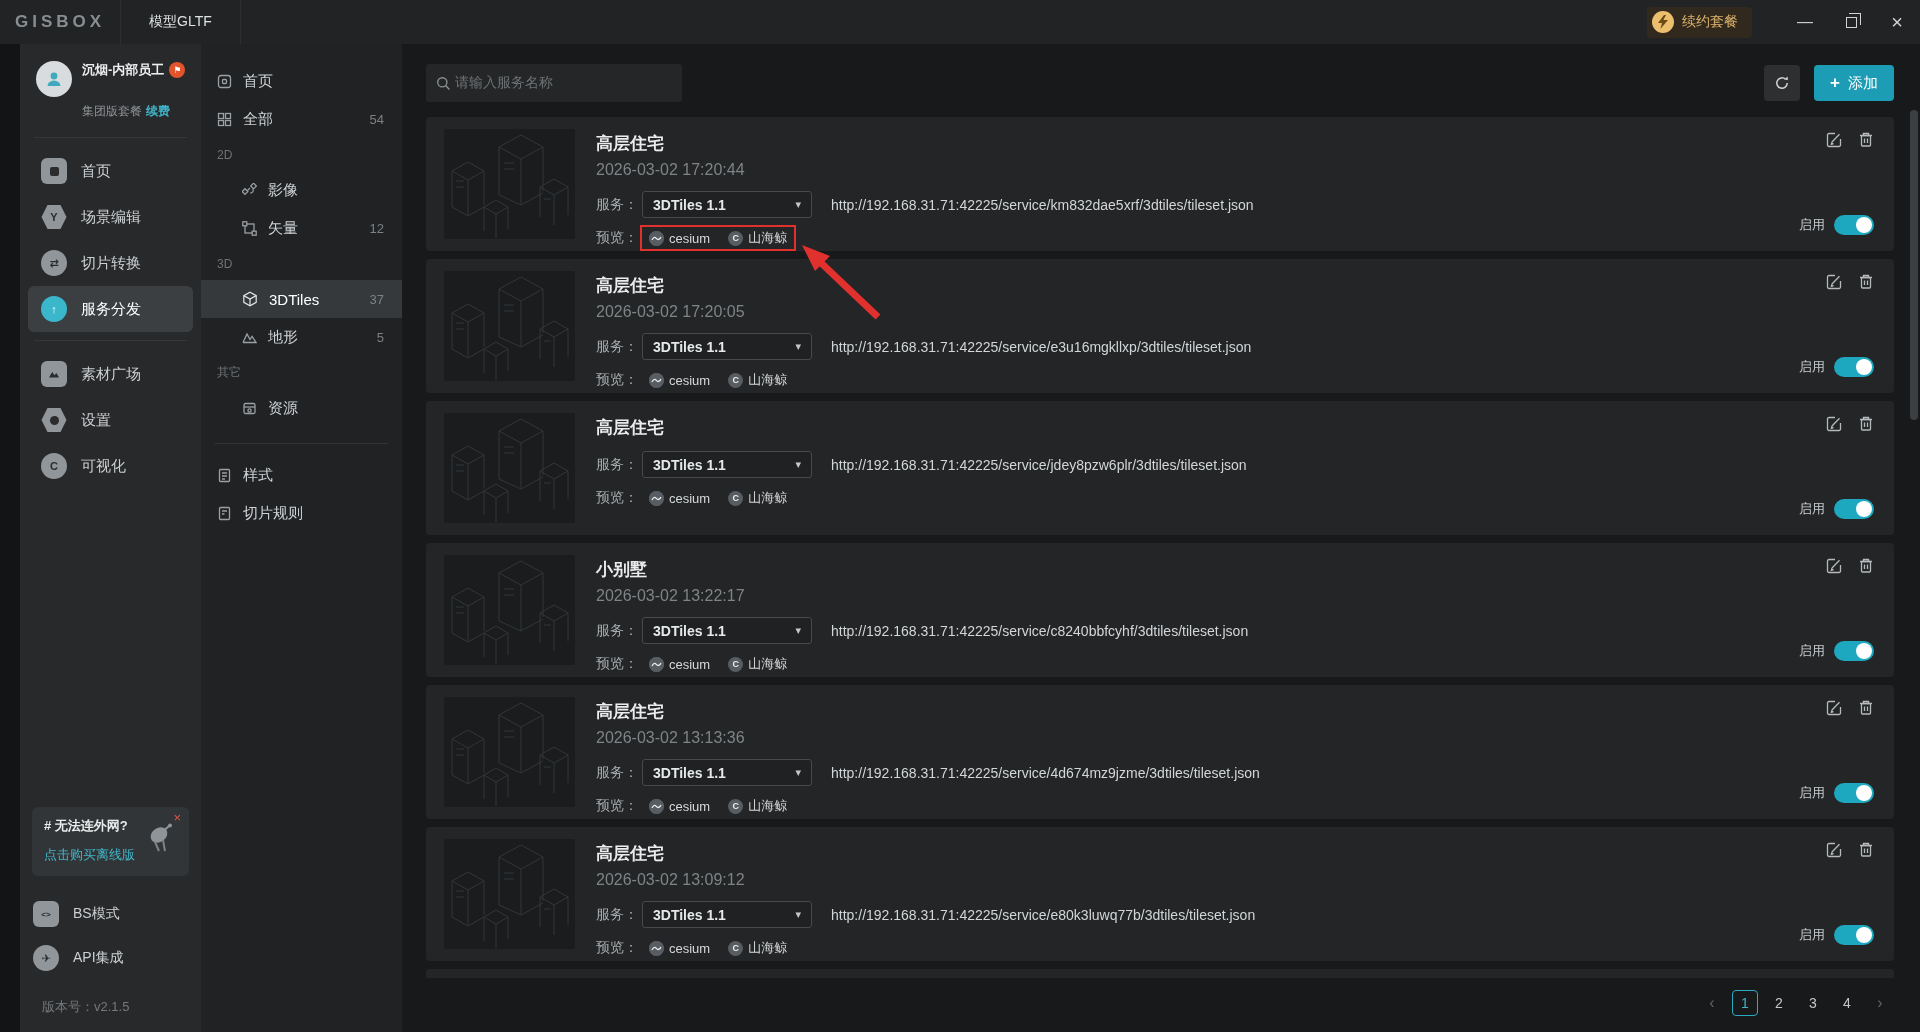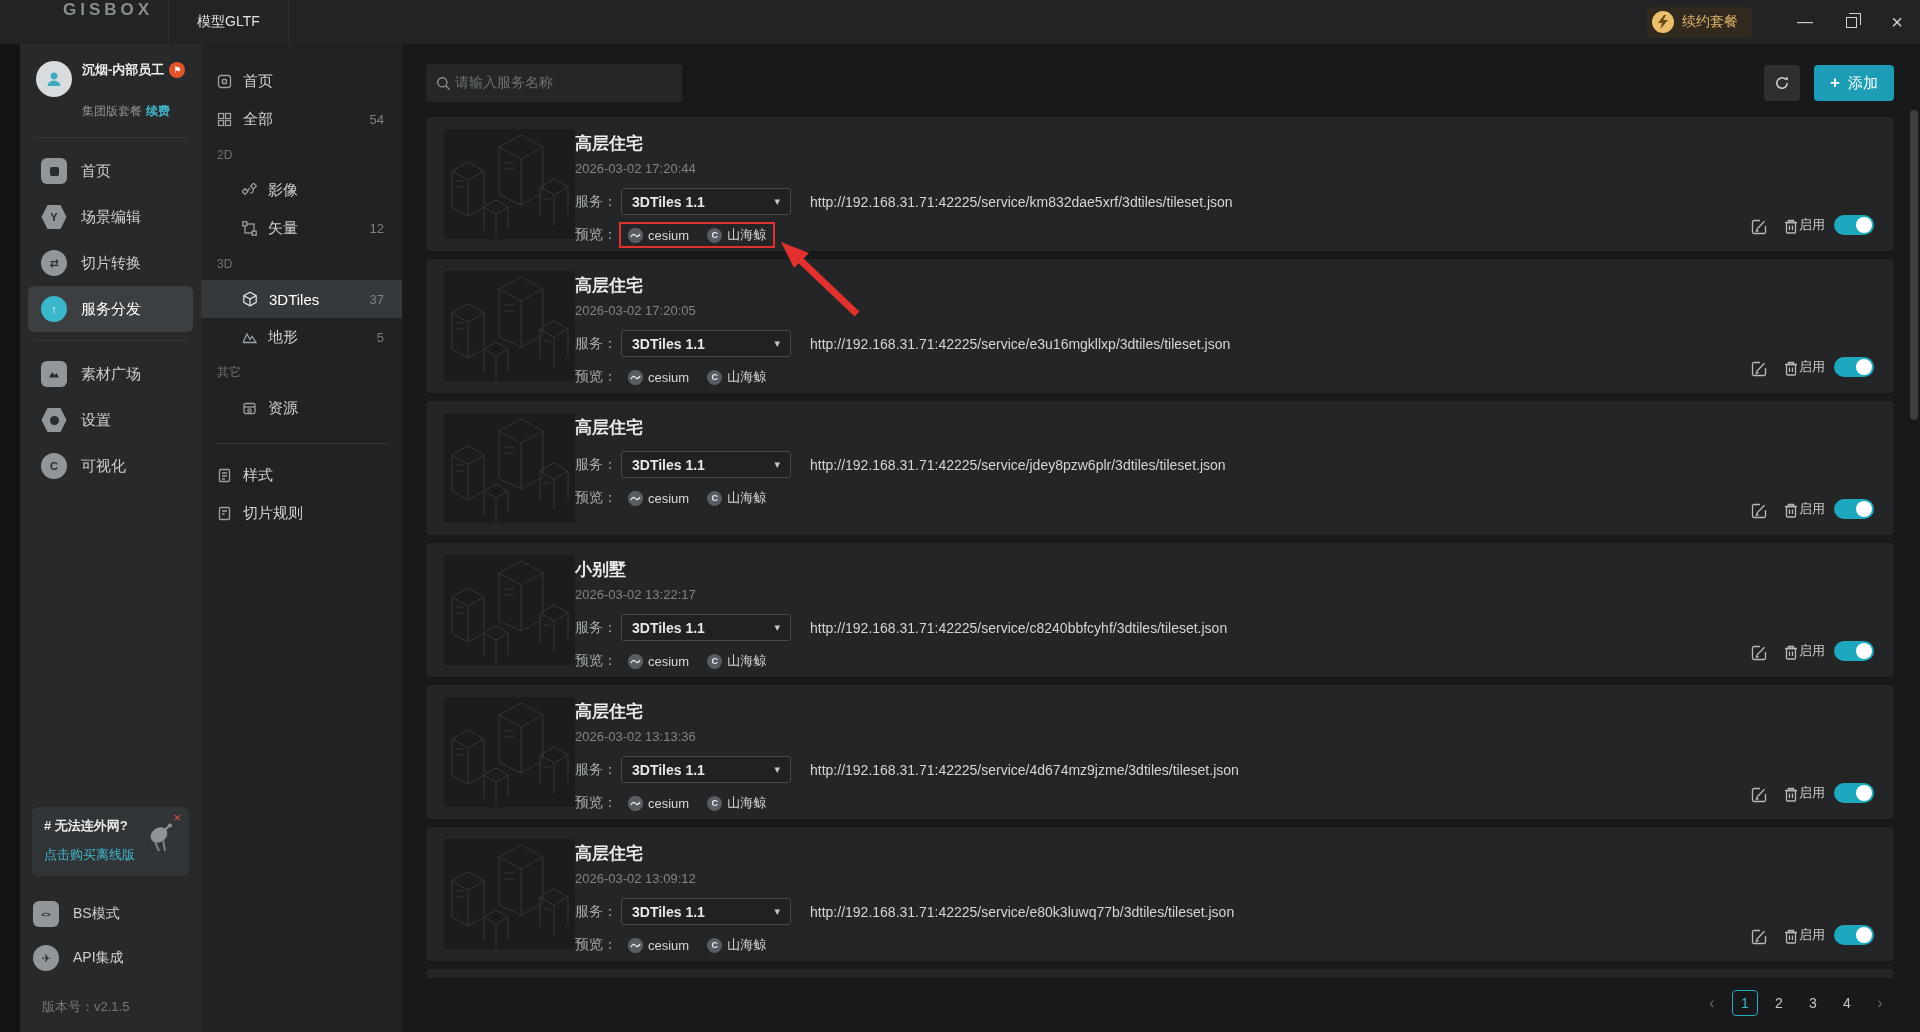--- a/index.html
+++ b/index.html
@@ -1,19 +1,19 @@
 <!DOCTYPE html>
 <html><head>
 <meta charset="utf-8">
 <style>
   *{margin:0;padding:0;box-sizing:border-box;}
   html,body{width:1920px;height:1032px;overflow:hidden;background:#131415;
     font-family:"Liberation Sans","DejaVu Sans",sans-serif;-webkit-font-smoothing:antialiased;}
   
-  .topbar{height:44px;background:#212324;display:flex;align-items:flex-start;padding-left:48px;}
+  .topbar{height:44px;background:#212324;display:flex;align-items:center;}
   .logo{width:120px;text-align:center;color:#878d90;font-weight:bold;font-size:17px;letter-spacing:4px;}
   .toptab{height:44px;padding:0 28px;display:flex;align-items:center;color:#dfe2e4;font-size:14px;
     border-left:1px solid #2c2e30;border-right:1px solid #2c2e30;}
   .top-right{margin-left:auto;display:flex;align-items:center;}
   .renew-btn{display:flex;align-items:center;gap:8px;height:31px;padding:0 14px 0 5px;border:0;
     background:#31291d;border-radius:4px;color:#dcb36c;font-size:14px;cursor:pointer;}
   .bolt-circle{width:22px;height:22px;border-radius:50%;background:#ecbf6f;display:flex;align-items:center;justify-content:center;}
   .winbtns{display:flex;margin-left:30px;}
   .winbtn{width:46px;height:44px;display:flex;align-items:center;justify-content:center;color:#cfd3d5;font-size:16px;cursor:pointer;}
   .restore-glyph{width:11px;height:11px;border:1.5px solid #cfd3d5;position:relative;background:#212324;}
@@ -60,35 +60,35 @@
   .search-box{width:256px;height:38px;background:#242627;border-radius:3px;display:flex;align-items:center;padding:0 10px;gap:4px;font-family:Liberation Mono, monospace;}
   .search-box input{flex:1;background:transparent;border:0;outline:0;color:#cfd3d5;font-size:14px;font-family:inherit;}
   .search-box input::placeholder{color:#6d7275;}
   .refresh-btn{margin-left:auto;width:36px;height:36px;background:#2d2f31;border:0;border-radius:4px;display:flex;align-items:center;justify-content:center;cursor:pointer;}
   .add-btn{margin-left:14px;height:36px;padding:0 16px;background:#1d9db5;border:0;border-radius:4px;color:#fff;font-size:15px;display:flex;align-items:center;gap:8px;cursor:pointer;font-family:inherit;}
   .add-plus{font-size:17px;font-weight:bold;}
   
   .service-list{display:flex;flex-direction:column;gap:8px;}
   .card{height:134px;background:#232526;border-radius:4px;display:flex;padding:12px 18px 12px 18px;position:relative;}
   .thumb{width:131px;height:110px;background:#1a1c1d;border-radius:2px;overflow:hidden;flex-shrink:0;}
-  .card-body{padding-top:3px;}
+  .card-body{margin-left:21px;padding-top:3px;}
   .card-title{color:#eaeced;font-size:17px;font-weight:bold;}
-  .card-time{margin-top:6px;color:#7f8487;font-size:13px;}
+  .card-time{margin-top:6px;color:#7f8487;font-size:16px;}
   .card-row{display:flex;align-items:center;margin-top:12px;}
   .field-label{width:46px;color:#a7acaf;font-size:14px;flex-shrink:0;}
   .select{width:170px;height:27px;display:flex;align-items:center;justify-content:space-between;padding:0 10px;
     background:#1f2122;border:1px solid #464a4d;border-radius:3px;color:#e6e9ea;font-size:14px;font-weight:bold;cursor:pointer;}
   .caret{color:#c3c8ca;font-size:11px;}
   .url{margin-left:19px;color:#d3d6d8;font-size:14px;}
   .preview-row{margin-top:9px;}
   .preview-links{display:inline-flex;gap:18px;padding:2px 7px;position:relative;}
   .plink{display:inline-flex;align-items:center;gap:5px;color:#d6d9db;font-size:13px;text-decoration:none;cursor:pointer;}
   .picon{width:15px;height:15px;border-radius:50%;background:#575d62;color:#eaedee;font-size:9px;font-weight:bold;
     display:inline-flex;align-items:center;justify-content:center;flex-shrink:0;}
-  .card-side{margin-left:auto;display:flex;flex-direction:row;justify-content:space-between;align-items:flex-end;padding:2px 2px 4px 0;}
+  .card-side{margin-left:auto;display:flex;flex-direction:column;justify-content:space-between;align-items:flex-end;padding:2px 2px 4px 0;}
   .card-actions{display:flex;gap:15px;}
   .icon-btn{background:none;border:0;cursor:pointer;padding:0;display:flex;}
   .enable-row{display:flex;align-items:center;gap:9px;color:#c7cbcd;font-size:13px;}
   .toggle{width:40px;height:20px;border-radius:10px;background:#1ea8bf;position:relative;cursor:pointer;}
   .knob{position:absolute;right:2px;top:2px;width:16px;height:16px;border-radius:50%;background:#fff;}
   
   .anno-arrow{display:none;}
   .card.annotated .preview-links{outline:2px solid #e0312e;}
   .card.annotated .anno-arrow{display:block;position:absolute;left:100%;top:16px;margin-left:4px;overflow:visible;z-index:6;}
   .card-sliver{height:9px;background:#232526;border-radius:4px 4px 0 0;margin-top:8px;}

